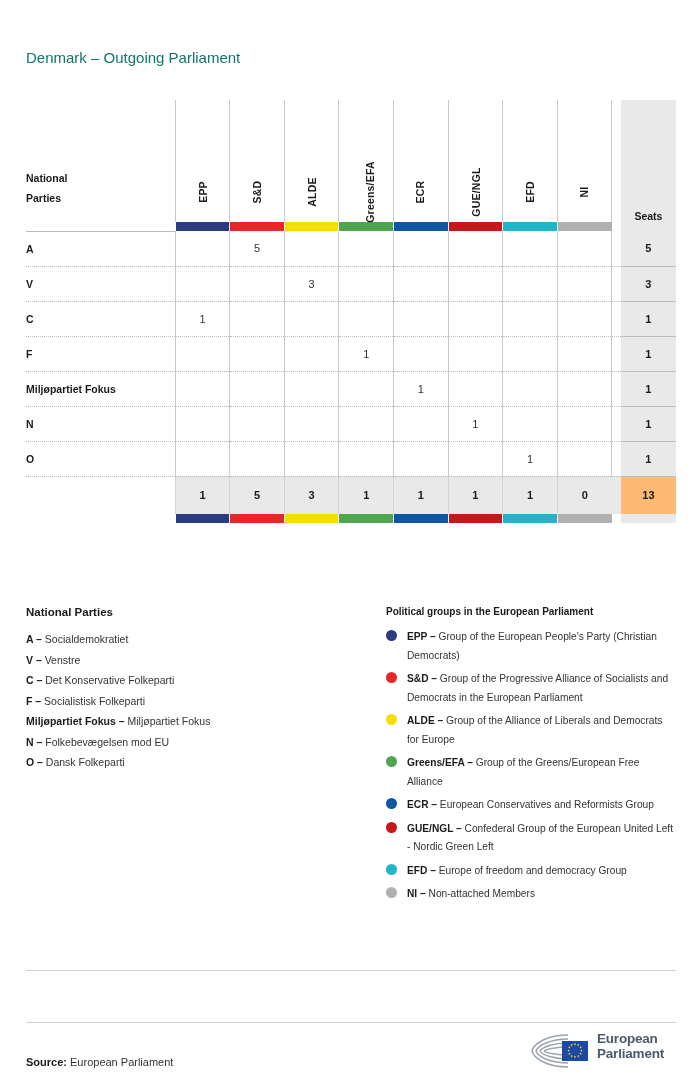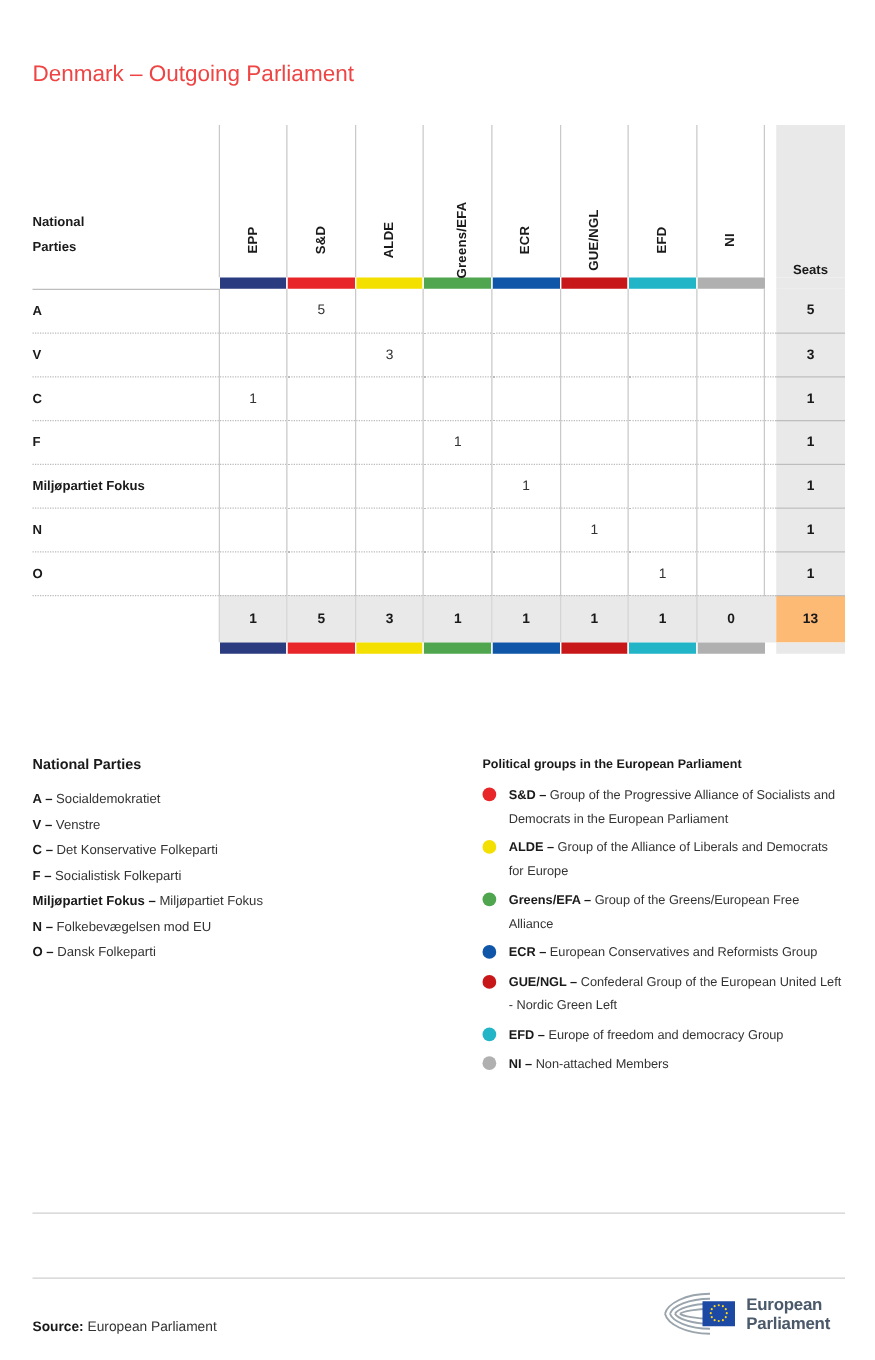--- a/index.html
+++ b/index.html
@@ -13,21 +13,21 @@
   .page { position: relative; width: 700px; height: 1088px; }
 
   
   .title {
     position: absolute; left: 26px; top: 20px;
     font-size: 14.5px; font-weight: bold; letter-spacing: -0.1px;
     color: #1a1a1a;
   }
   .subtitle {
     position: absolute; left: 26px; top: 49px;
-    font-size: 18px; font-weight: normal; color: #ef4444;
+    font-size: 15px; font-weight: normal; color: #0f766e;
   }
 
   
   .table-wrap { position: absolute; left: 26px; top: 100px; width: 650px; }
 
   table.matrix { border-collapse: collapse; width: 650px; table-layout: fixed; }
   table.matrix td, table.matrix th { padding: 0; }
 
   col.c-label { width: 149px; }
   col.c-grp   { width: 54.5px; }
@@ -134,21 +134,21 @@
     font-size: 10.2px; line-height: 17px; color: #333;
   }
   .source {
     position: absolute; left: 26px; top: 1056px;
     font-size: 11px; color: #333;
   }
   .source b { font-weight: bold; color: #1a1a1a; }
 
   .ep-logo {
     position: absolute; left: 528px; top: 1031px;
-    display: flex; align-items: center; gap: 7px;
+    display: flex; align-items: flex-start; gap: 7px;
   }
   .ep-mark { width: 62px; height: 40px; }
   .ep-words {
     font-size: 13.5px; font-weight: bold; line-height: 15px;
     color: #4a5a6a; letter-spacing: -0.2px;
   }
 </style>
 </head>
 <body>
 
@@ -385,20 +385,24 @@
         <div class="np-row"><b>F –</b><span> Socialistisk Folkeparti</span></div>
         <div class="np-row"><b>Miljøpartiet Fokus –</b><span> Miljøpartiet Fokus</span></div>
         <div class="np-row"><b>N –</b><span> Folkebevægelsen mod EU</span></div>
         <div class="np-row"><b>O –</b><span> Dansk Folkeparti</span></div>
       </div>
   </div>
 
   <div class="legend-right">
     <div class="legend-title small">Political groups in the European Parliament</div>
     <div id="pg-list">
+        <div class="pg-row">
+          <span class="dot" style="background: rgb(43, 59, 128);"></span>
+          <div class="pg-text"><b>EPP –</b><span> Group of the European People's Party (Christian Democrats)</span></div>
+        </div>
         <div class="pg-row">
           <span class="dot" style="background: rgb(232, 38, 42);"></span>
           <div class="pg-text"><b>S&amp;D –</b><span> Group of the Progressive Alliance of Socialists and Democrats in the European Parliament</span></div>
         </div>
         <div class="pg-row">
           <span class="dot" style="background: rgb(243, 224, 0);"></span>
           <div class="pg-text"><b>ALDE –</b><span> Group of the Alliance of Liberals and Democrats for Europe</span></div>
         </div>
         <div class="pg-row">
           <span class="dot" style="background: rgb(79, 166, 79);"></span>

